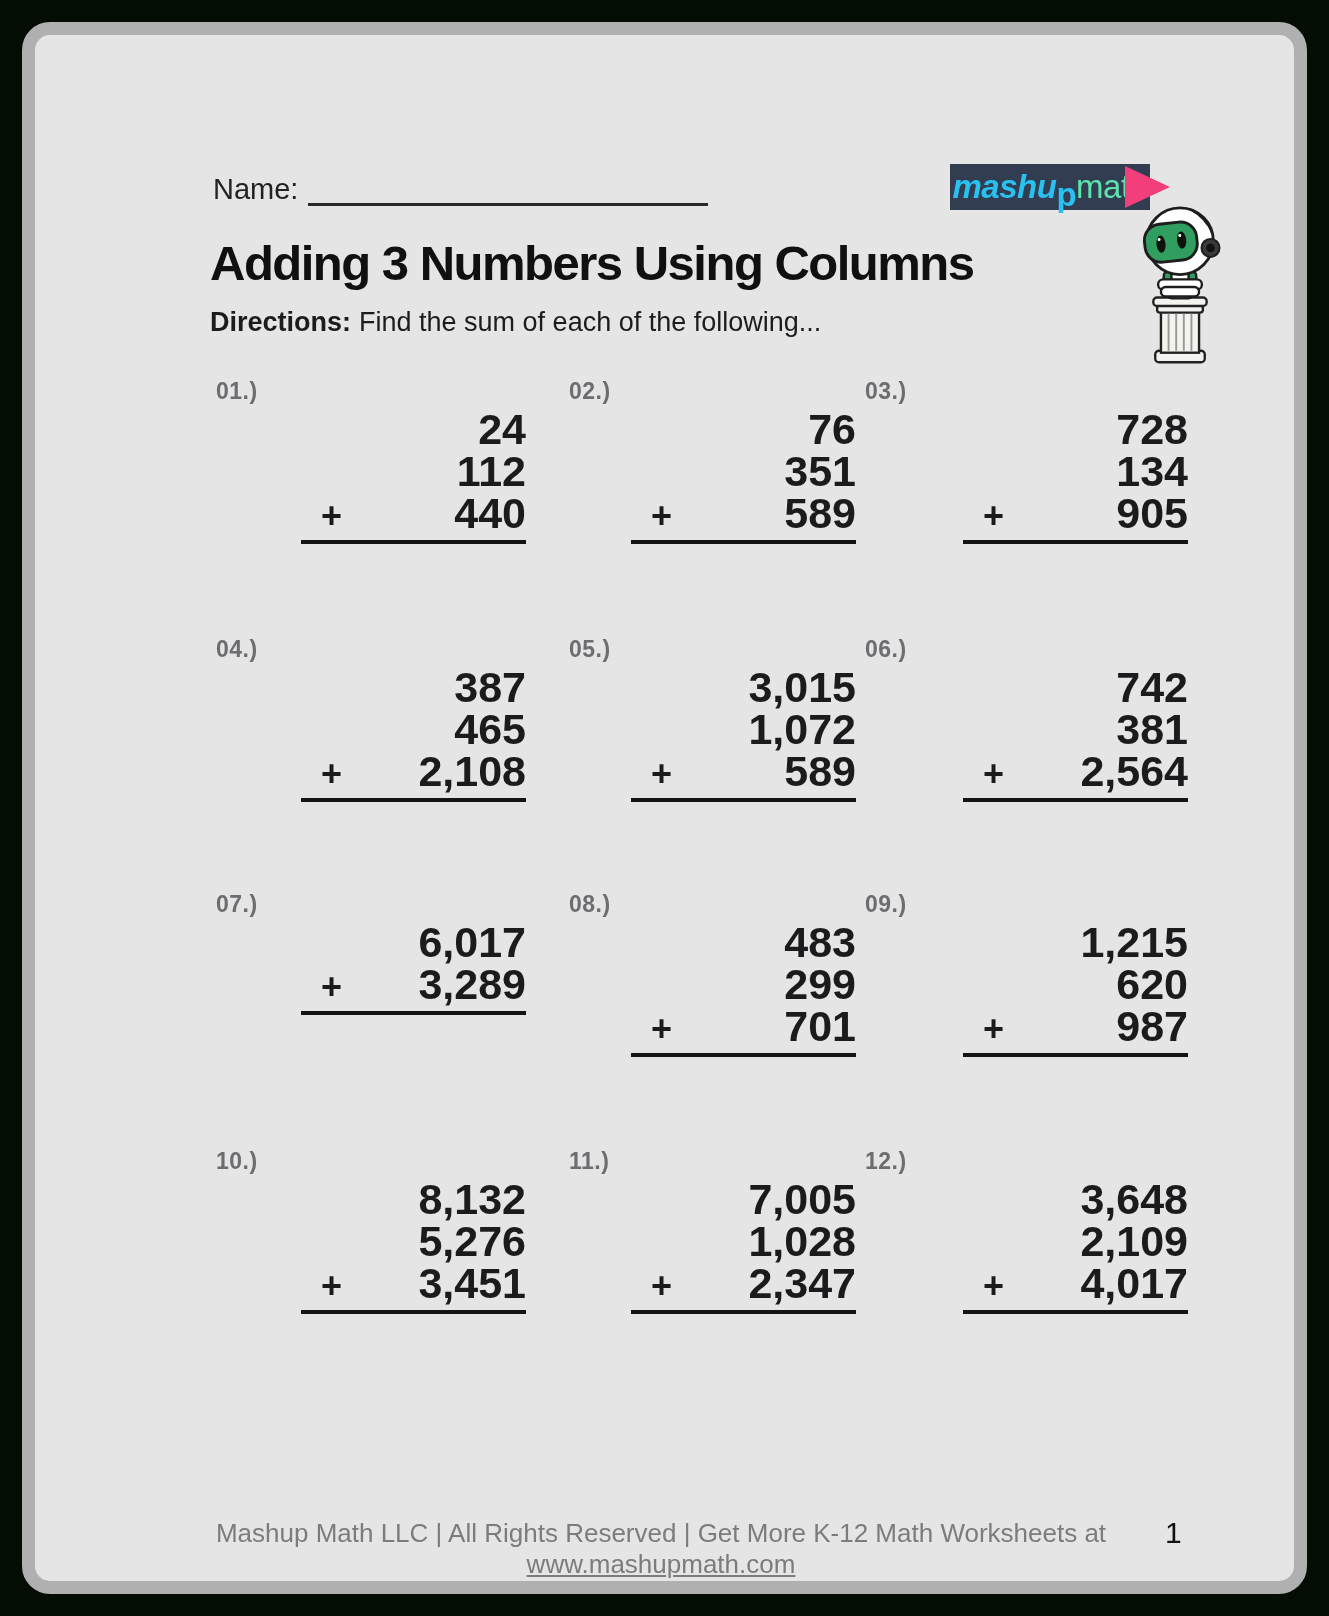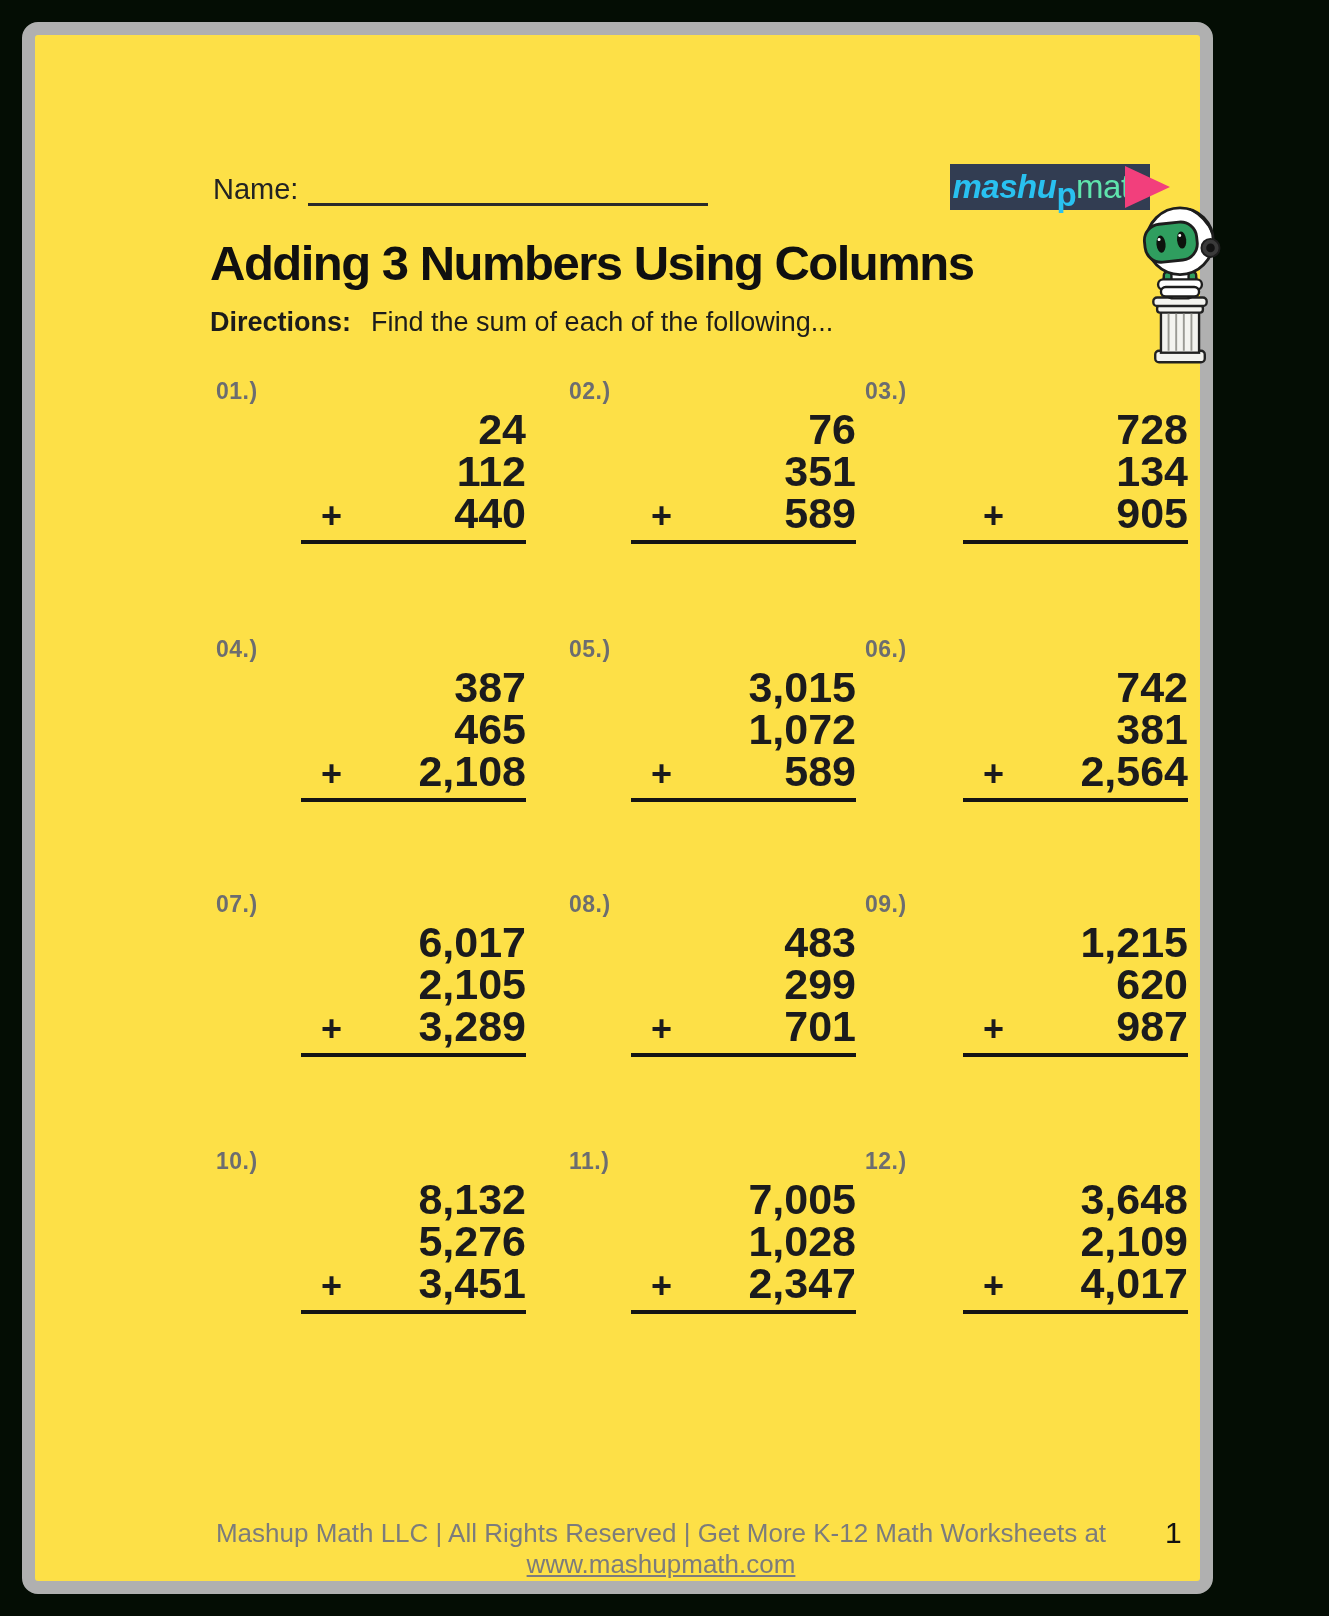--- a/index.html
+++ b/index.html
@@ -3,23 +3,23 @@
 <meta charset="utf-8">
 <style>
   html,body{margin:0;padding:0;}
   body{
     width:1329px;height:1616px;position:relative;
     background:#040d04;
     font-family:"Liberation Sans","DejaVu Sans",sans-serif;
     -webkit-font-smoothing:antialiased;
   }
   .card{
-    position:absolute;left:22px;top:22px;width:1191px;height:1572px;
-    box-sizing:border-box;background:#fde047;
-    border:13px solid #b0b0b0;border-radius:16px;
+    position:absolute;left:22px;top:22px;width:1285px;height:1572px;
+    box-sizing:border-box;background:#e5e5e5;
+    border:13px solid #b0b0b0;border-radius:28px;
   }
   
   .name-row{position:absolute;left:178px;top:138px;display:flex;align-items:flex-end;
     font-size:29px;color:#232323;}
   .name-line{width:400px;border-bottom:3px solid #2a2a2a;height:30px;margin-left:10px;}
   .logo{
     position:absolute;left:915px;top:129px;width:200px;height:46px;
     background:#323d52;display:flex;align-items:center;justify-content:center;
     font-size:33px;font-weight:bold;letter-spacing:-0.5px;
   }
@@ -29,21 +29,21 @@
   .play-tri{
     position:absolute;left:1090px;top:131px;width:0;height:0;
     border-top:21px solid transparent;border-bottom:21px solid transparent;
     border-left:45px solid #f23f7c;
   }
   .robot{position:absolute;left:1097px;top:170px;width:96px;height:162px;}
   
   .title{position:absolute;left:175px;top:200px;font-size:49px;font-weight:bold;
     letter-spacing:-1.5px;color:#101010;}
   .directions{position:absolute;left:175px;top:272px;font-size:27px;color:#1c1c1c;}
-  .directions b{margin-right:20px;text-align:center;}
+  .directions b{margin-right:8px;text-align:center;}
   
   .problem{position:absolute;}
   .c1{left:181px;width:310px;}
   .c2{left:534px;width:287px;}
   .c3{left:830px;width:323px;}
   .r1{top:342px;} .r2{top:600px;} .r3{top:855px;} .r4{top:1112px;}
   .p-label{font-size:23px;font-weight:bold;color:#6c6d70;line-height:28px;letter-spacing:0.5px;}
   .p-body{margin-top:3px;}
   .addend{font-size:43px;font-weight:bold;color:#1b1b1d;line-height:42px;text-align:right;}
   .sum-row{display:flex;justify-content:space-between;align-items:baseline;
@@ -189,21 +189,20 @@
           <span class="addend">2,564</span>
         </div>
       <div class="rule"></div>
     </div>
   </div>
 
   <div class="problem c1 r3">
     <div class="p-label">07.)</div>
     <div class="p-body">
       <div class="addend">6,017</div>
-      <div class="addend">2,105</div>
       <div class="sum-row">
           <span class="plus">+</span>
           <span class="addend">3,289</span>
         </div>
       <div class="rule"></div>
     </div>
   </div>
 
   <div class="problem c2 r3">
     <div class="p-label">08.)</div>

